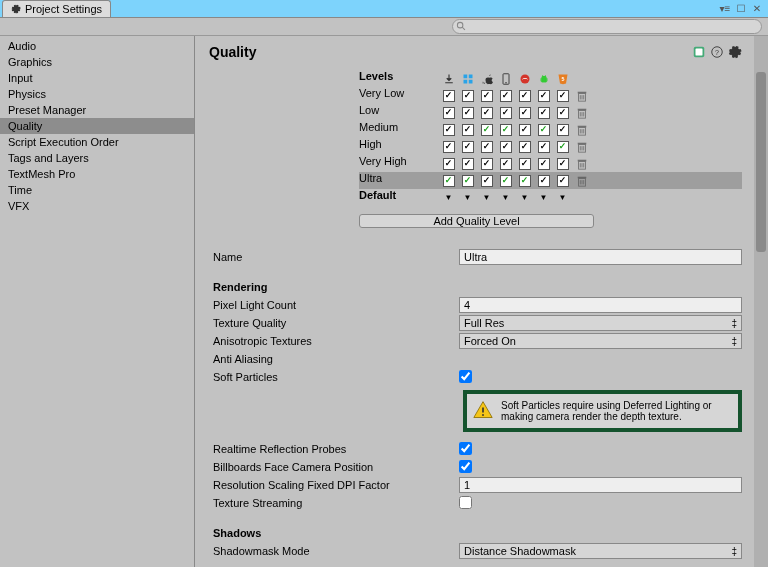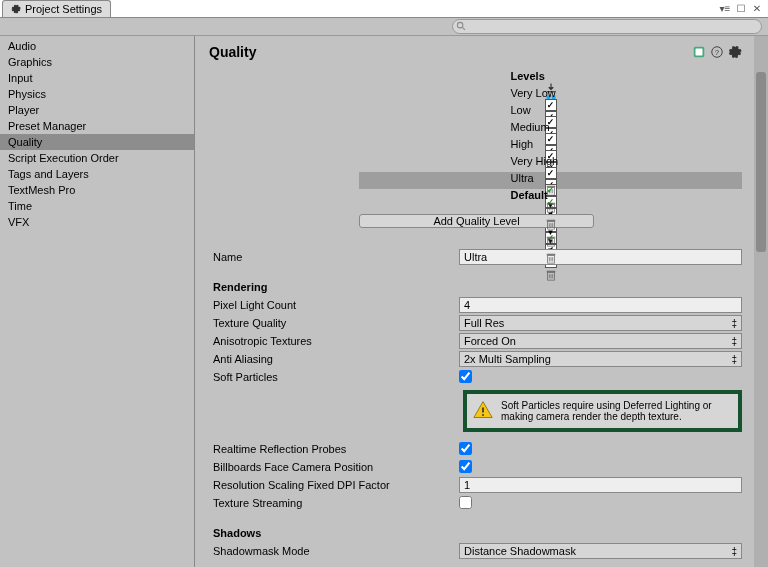--- a/index.html
+++ b/index.html
@@ -1,18 +1,18 @@
 <!DOCTYPE html>
 <html><head>
 <meta charset="utf-8">
 <style>
 * { box-sizing: border-box; margin: 0; padding: 0; }
 body { font-family: Arial, sans-serif; font-size: 11px; background: #c2c2c2; width: 768px; height: 567px; overflow: hidden; color: #000; }
 
-.titlebar { height: 18px; background: #ffffff; display: flex; align-items: center; border-bottom: 1px solid #888; }
+.titlebar { height: 18px; background: #7dd3fc; display: flex; align-items: center; border-bottom: 1px solid #888; }
 .tab { background: #dcdcdc; border: 1px solid #888; border-bottom: none; padding: 2px 8px; display: flex; align-items: center; gap: 4px; border-radius: 3px 3px 0 0; margin-left: 2px; }
 .gear-icon { width: 10px; height: 10px; }
 .win-controls { margin-left: auto; display: flex; gap: 2px; padding-right: 4px; }
 .win-btn { width: 14px; height: 12px; display: flex; align-items: center; justify-content: center; font-size: 10px; color: #555; }
 
 .toolbar { height: 18px; background: #c2c2c2; display: flex; align-items: center; padding: 0 6px; border-bottom: 1px solid #999; }
 .search-wrap { margin-left: auto; width: 310px; position: relative; }
 .search-input { width: 100%; height: 15px; border: 1px solid #999; border-radius: 8px; padding: 0 6px 0 18px; font-size: 10px; background: #d6d6d6; }
 .search-icon { position: absolute; left: 4px; top: 2px; width: 11px; height: 11px; opacity: 0.6; }
 
@@ -25,21 +25,21 @@
 .content-scroll { position: absolute; inset: 0; right: 14px; overflow-y: auto; padding: 8px 12px 8px 14px; }
 .scrollbar { position: absolute; right: 0; top: 0; width: 14px; height: 100%; background: #b0b0b0; }
 .scrollbar-thumb { position: absolute; left: 2px; right: 2px; top: 36px; height: 180px; background: #8a8a8a; border-radius: 3px; }
 
 .header-row { display: flex; align-items: center; margin-bottom: 10px; }
 .page-title { font-size: 14px; font-weight: bold; }
 .header-icons { margin-left: auto; display: flex; gap: 4px; }
 .hdr-ic { width: 14px; height: 14px; }
 
 .levels-block { margin-left: 150px; margin-bottom: 8px; }
-.levels-row { display: flex; align-items: center; height: 17px; flex-direction: column; }
+.levels-row { display: flex; height: 17px; }
 .lvl-label { width: 80px; font-size: 11px; }
 .lvl-label.bold { font-weight: bold; }
 .plat-cell { width: 19px; display: flex; justify-content: center; align-items: center; }
 .plat-ic { width: 12px; height: 12px; }
 .cb { width: 12px; height: 12px; border: 1px solid #555; background: #fff; display: inline-flex; align-items: center; justify-content: center; font-size: 9px; line-height: 1; }
 .cb.chk::after { content: "✓"; color: #000; font-weight: bold; }
 .cb.grn::after { content: "✓"; color: #1a9e1a; font-weight: bold; }
 .trash { width: 12px; height: 14px; opacity: 0.75; }
 .def-arrow { font-size: 8px; color: #000; }
 .levels-row.sel { background: #9e9e9e; }
@@ -87,21 +87,20 @@
     <input class="search-input" placeholder="" style="">
   </div>
 </div>
 
 <div class="main">
   <div class="sidebar" id="sidebar">
       <div class="side-item">Audio</div>
       <div class="side-item">Graphics</div>
       <div class="side-item">Input</div>
       <div class="side-item">Physics</div>
-      <div class="side-item">Player</div>
       <div class="side-item">Preset Manager</div>
       <div class="side-item selected">Quality</div>
       <div class="side-item">Script Execution Order</div>
       <div class="side-item">Tags and Layers</div>
       <div class="side-item">TextMesh Pro</div>
       <div class="side-item">Time</div>
       <div class="side-item">VFX</div>
     </div>
 
   <div class="content">
@@ -425,25 +424,20 @@
       <div class="prop-row">
         <div class="prop-label">Anisotropic Textures</div>
         <div class="prop-field">
             <div class="dropdown">
               <span>Forced On</span>
             </div>
           </div>
       </div>
       <div class="prop-row">
         <div class="prop-label">Anti Aliasing</div>
-        <div class="prop-field">
-            <div class="dropdown">
-              <span>2x Multi Sampling</span>
-            </div>
-          </div>
       </div>
       <div class="prop-row">
         <div class="prop-label">Soft Particles</div>
         <div class="prop-field"><input type="checkbox" class="checkbox-field" checked="" style=""></div>
       </div>
 
       <div class="warn-box">
         <svg class="warn-ic" viewBox="0 0 24 24">
             <path fill="#f5c518" stroke="#8a6d00" d="M12 2L1 21h22L12 2z"></path>
             <rect x="11" y="9" width="2" height="6" fill="#333"></rect>

